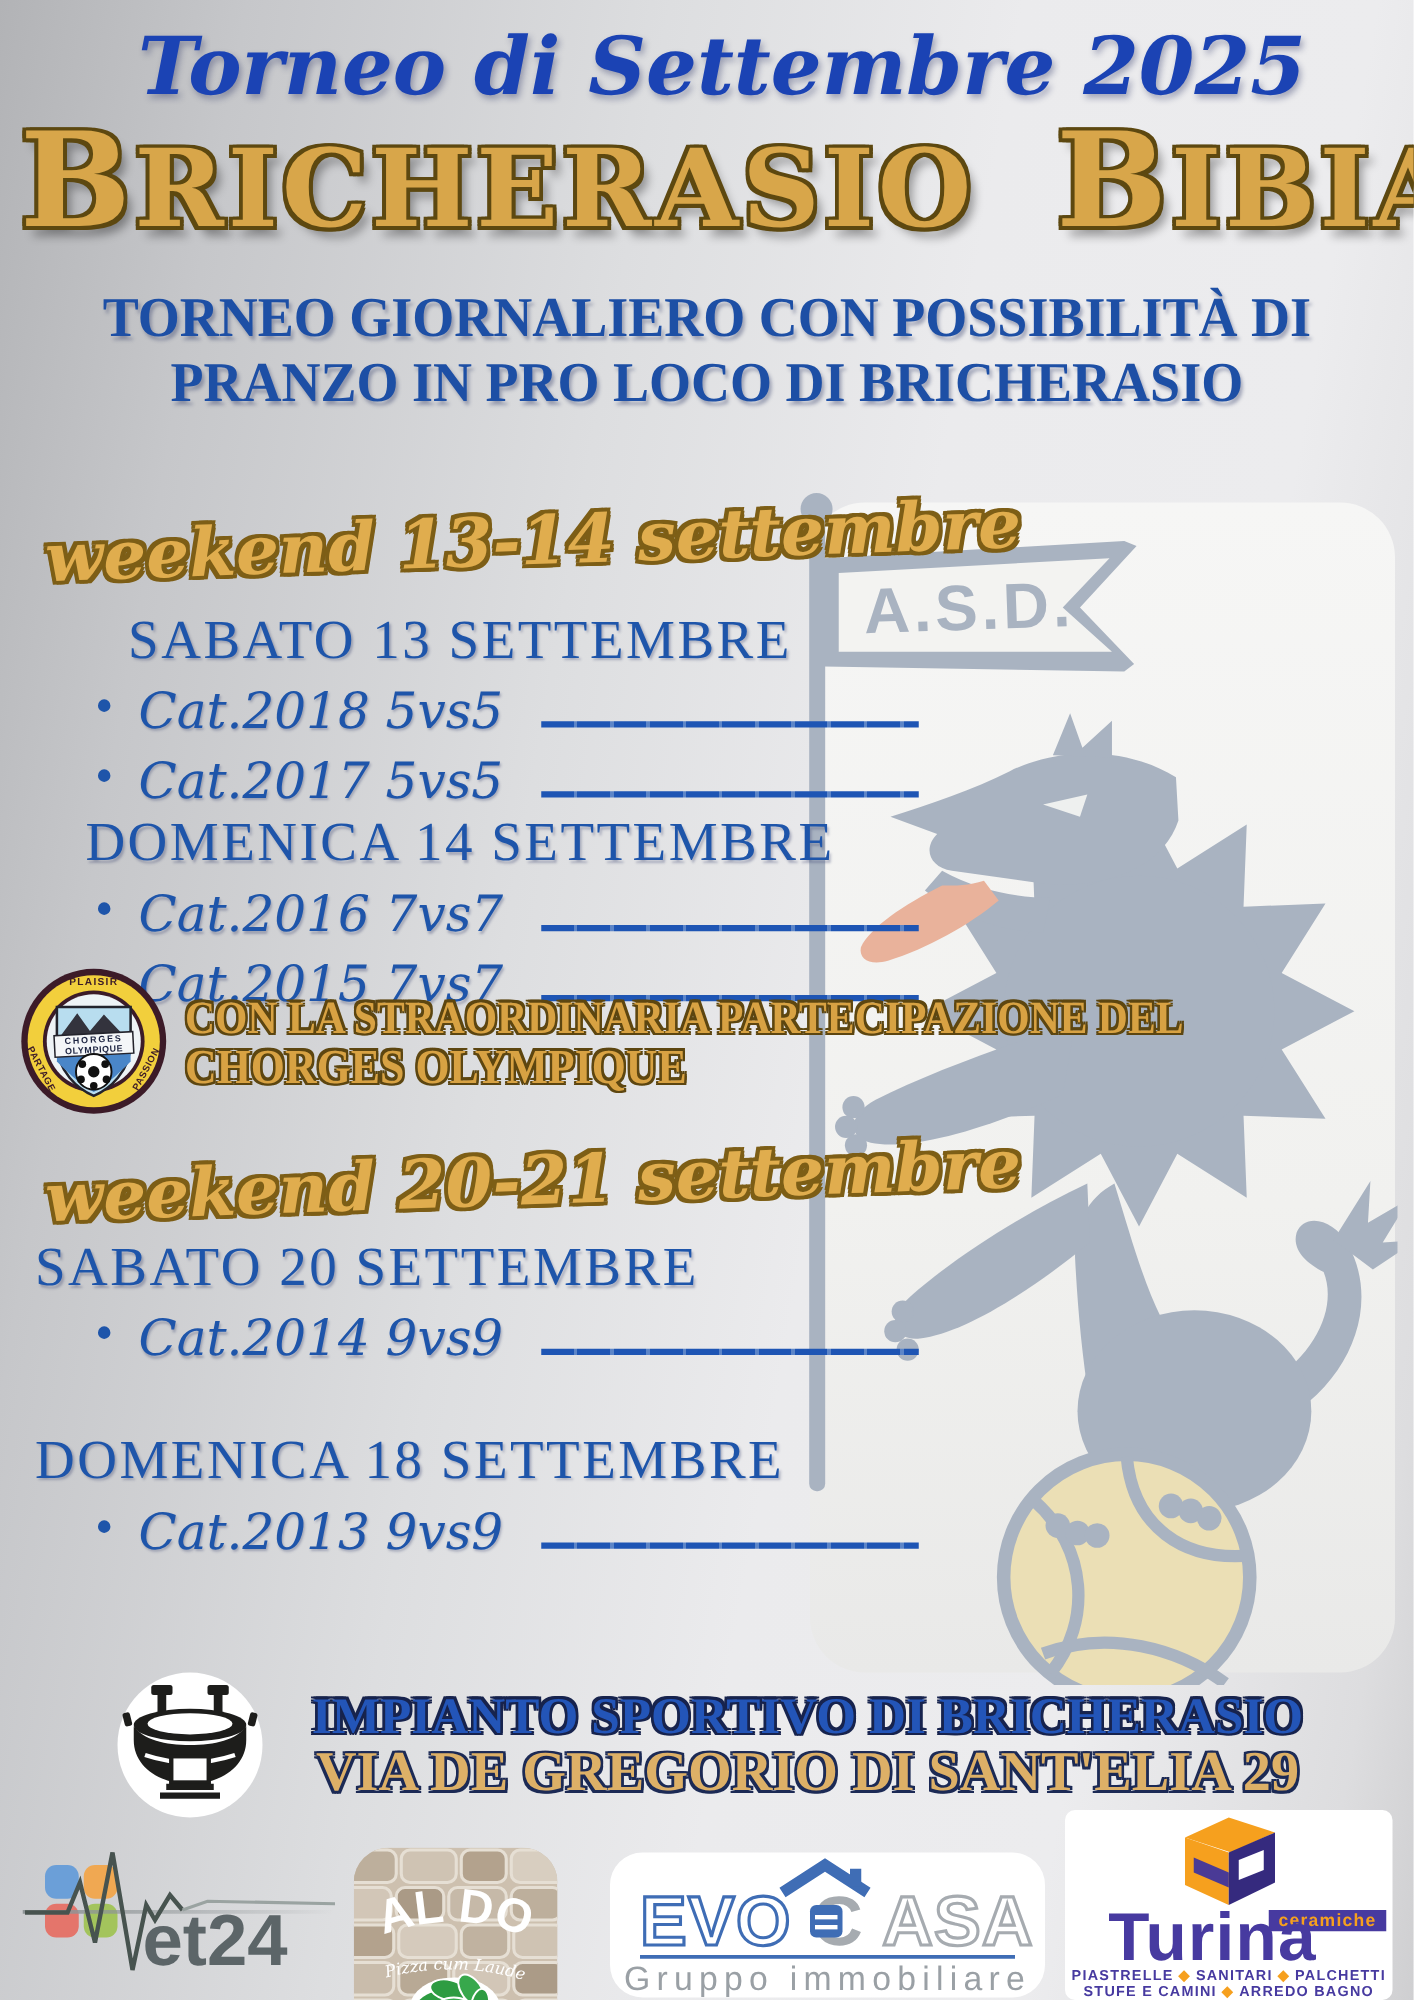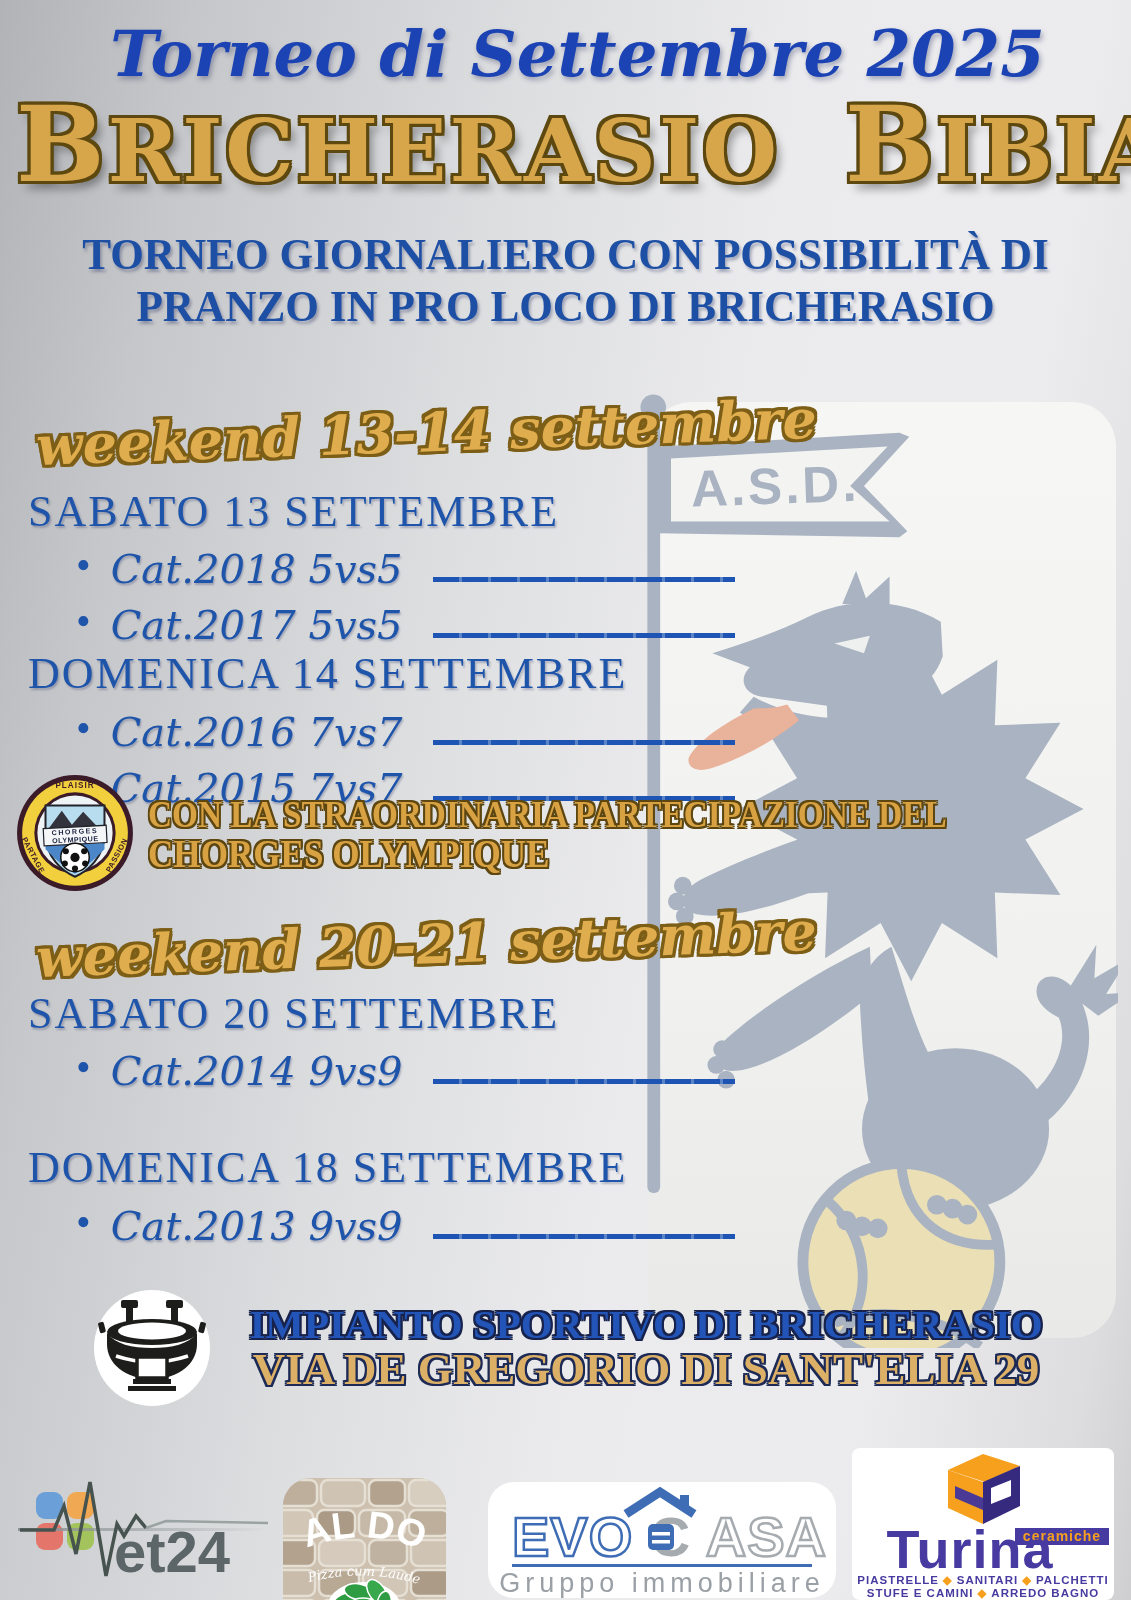--- a/index.html
+++ b/index.html
@@ -26,21 +26,21 @@
   
   .weekend-heading{position:absolute;left:36px;width:570px;text-align:center;white-space:nowrap;
     font-family:"DejaVu Serif",serif;font-style:italic;font-weight:bold;font-size:54px;color:#e0ad4e;
     transform:rotate(-2deg);
     text-shadow:-3px -3px 0 #7d5e16,3px -3px 0 #7d5e16,-3px 3px 0 #7d5e16,3px 3px 0 #7d5e16,
       0 -3px 0 #7d5e16,0 3px 0 #7d5e16,-3px 0 0 #7d5e16,3px 0 0 #7d5e16;}
   #weekend1-heading{top:404px;}
   #weekend2-heading{top:916px;}
   
   .schedule{position:absolute;left:28px;width:680px;}
-  #section1{top:488px;}
+  #section1{top:488px;text-align:center;}
   #section2{top:990px;}
   .day-heading{font-size:44px;color:#1e55aa;letter-spacing:2px;line-height:1.1;
     text-shadow:1.5px 2px 2px rgba(35,45,95,.3);}
   .bullet-row{display:flex;align-items:flex-end;margin:8px 0 2px 48px;}
   .bullet-dot{color:#1e55aa;font-size:42px;line-height:1;margin:0 20px 6px 0;}
   .cat-label{font-family:"DejaVu Serif",serif;font-style:italic;font-size:40px;color:#1e55aa;
     line-height:1.15;white-space:nowrap;text-shadow:1px 2px 2px rgba(35,45,95,.3);}
   .blank-line{flex:0 0 302px;height:5px;margin:0 0 10px 30px;
     background:repeating-linear-gradient(90deg,#1e55b4 0 26px,#5c85c8 26px 29px);}
   .day-gap{height:48px;}
@@ -48,21 +48,21 @@
   .guest{position:absolute;top:772px;left:14px;display:flex;align-items:flex-start;}
   .badge-svg{width:122px;height:122px;flex:0 0 122px;}
   .guest-text{margin:24px 0 8px 12px;}
   .guest-line{font-weight:bold;text-transform:uppercase;color:#d8a243;line-height:1.02;
     transform:scaleX(.9);transform-origin:left;white-space:nowrap;
     text-shadow:-2px -2px 0 #5d4610,2px -2px 0 #5d4610,-2px 2px 0 #5d4610,2px 2px 0 #5d4610,
       0 -2px 0 #5d4610,0 2px 0 #5d4610,-2px 0 0 #5d4610,2px 0 0 #5d4610;}
   #guest-line-1{font-size:37px;}
   #guest-line-2{font-size:39px;}
   
-  .venue{position:absolute;top:1288px;left:92px;width:980px;display:flex;align-items:center;}
+  .venue{position:absolute;top:1336px;left:92px;width:980px;display:flex;align-items:center;}
   .stadium-svg{width:120px;height:120px;flex:0 0 120px;}
   .venue-text{flex:1;text-align:center;margin-left:8px;}
   .venue-line{font-weight:bold;text-transform:uppercase;line-height:1.04;white-space:nowrap;}
   #venue-line-1{font-size:41px;color:#2355b8;
     text-shadow:-2px -2px 0 #17234d,2px -2px 0 #17234d,-2px 2px 0 #17234d,2px 2px 0 #17234d,
       0 -2px 0 #17234d,0 2px 0 #17234d,-2px 0 0 #17234d,2px 0 0 #17234d;}
   #venue-line-2{font-size:45px;color:#ddb067;
     text-shadow:-2px -2px 0 #1c2a55,2px -2px 0 #1c2a55,-2px 2px 0 #1c2a55,2px 2px 0 #1c2a55,
       0 -2px 0 #1c2a55,0 2px 0 #1c2a55,-2px 0 0 #1c2a55,2px 0 0 #1c2a55;}
   

